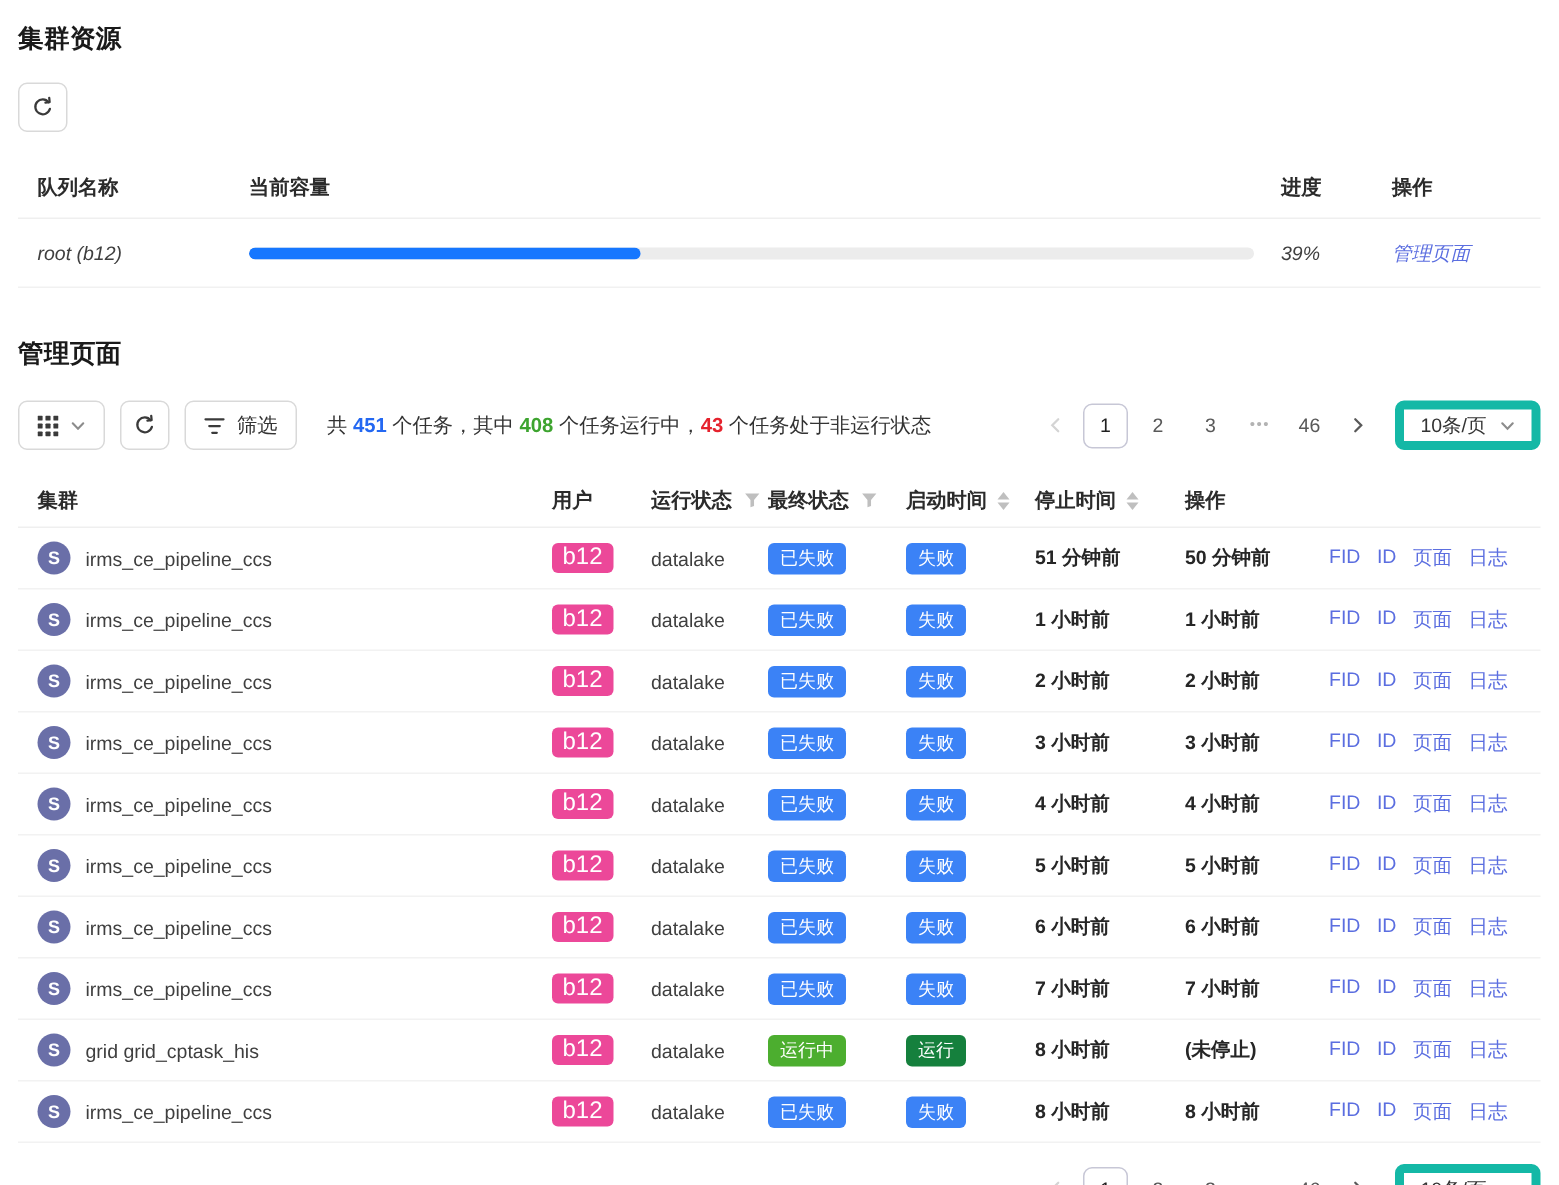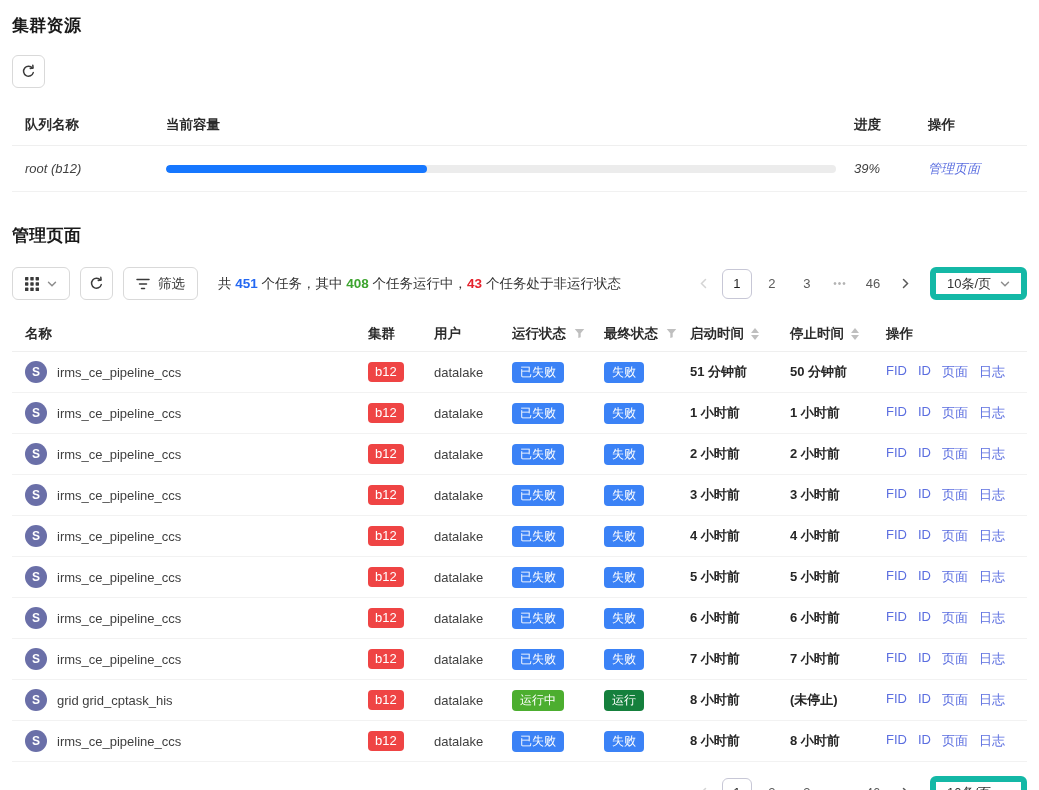--- a/index.html
+++ b/index.html
@@ -127,22 +127,22 @@
   .cell-name { display: flex; align-items: center; gap: 10px; }
   .avatar {
     width: 22px; height: 22px; border-radius: 50%;
     background: #6a6fa8; color: #fff;
     font-size: 12px; font-weight: 600;
     display: inline-flex; align-items: center; justify-content: center;
     flex: 0 0 22px;
   }
   .task-name { white-space: nowrap; overflow: hidden; text-overflow: ellipsis; }
   .tag {
-    background: #ef4444; color: #fff;
-    font-size: 13px; border-radius: 4px;
+    background: #ec4899; color: #fff;
+    font-size: 16px; border-radius: 4px;
     padding: 2px 7px; display: inline-block; line-height: 16px;
   }
   .badge {
     color: #fff; font-size: 12px; border-radius: 4px;
     padding: 3px 8px; display: inline-block; line-height: 15px;
   }
   .badge.error { background: #3b82f6; }
   .badge.success { background: #4cae2f; }
   .badge.processing { background: #15803d; }
   .time { font-weight: 700; color: #262626; }
@@ -253,23 +253,20 @@
         <span>10条/页</span>
         <svg width="10" height="10" viewBox="0 0 10 10" fill="none" stroke="#8c8c8c" stroke-width="1.4" stroke-linecap="round">
             <path d="M1.5 3.2 L5 6.8 L8.5 3.2"></path>
           </svg>
       </span>
     </div>
   </div>
 
   <div class="task-table">
     <div class="t-header">
-      <div class="hcell">
-        <span>名称</span>
-      </div>
       <div class="hcell">
         <span>集群</span>
       </div>
       <div class="hcell">
         <span>用户</span>
       </div>
       <div class="hcell">
         <span>运行状态</span>
         <span class="funnel-wrap">
           <svg width="11" height="11" viewBox="0 0 12 12">

